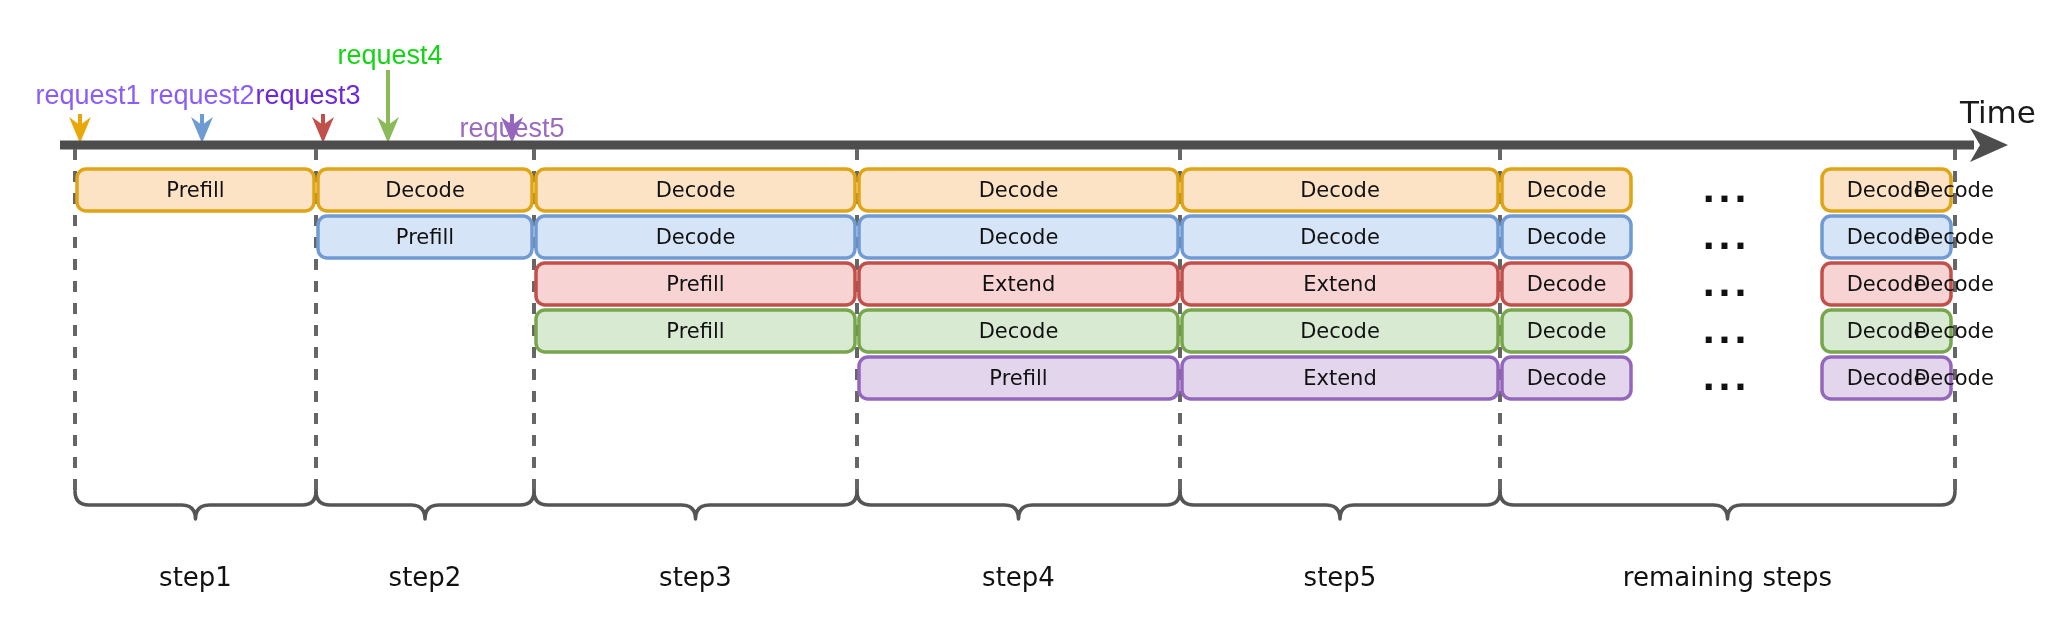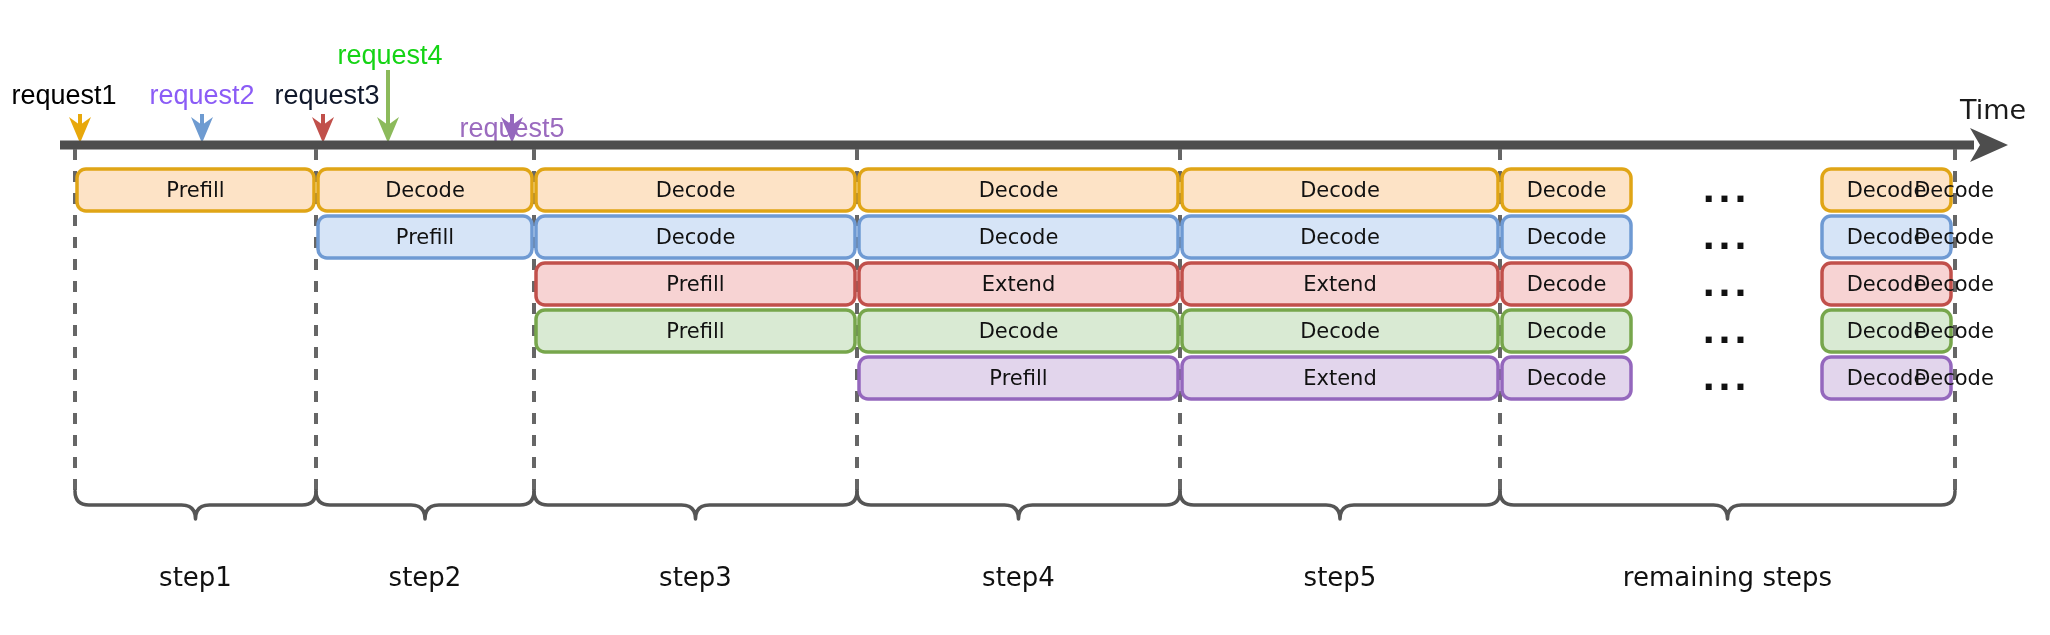--- a/index.html
+++ b/index.html
@@ -12,21 +12,21 @@
   svg#scene{position:absolute;left:0;top:0;width:2050px;height:635px;}
 
   .req-label{
     font-family:Liberation Sans, sans-serif;
     font-size:27px;font-weight:400;
     white-space:nowrap;
   }
   .time-label{
     position:absolute;
     font-family:"DejaVu Sans", sans-serif;
-    font-size:27px;color:#1a1a1a;
+    font-size:31px;color:#1a1a1a;
   }
   .cell-text{
     font-family:"DejaVu Sans", sans-serif;
     font-size:21px;fill:#111111;
     text-anchor:middle;dominant-baseline:middle;
   }
   .step-text{
     font-family:"DejaVu Sans", sans-serif;
     font-size:26px;fill:#111111;
     text-anchor:middle;dominant-baseline:middle;
@@ -38,23 +38,23 @@
     letter-spacing:3px;
   }
   .reqlbl-abs{position:absolute;}
 </style>
 </head>
 <body>
 
 <div id="stage">
 
   <div id="req-labels">
-      <div class="req-label reqlbl-abs" style="color: #000000; left: 64px; top: 80px; transform: translateX(-50%);">request1</div>
+      <div class="req-label reqlbl-abs" style="color: #8b5cf6; left: 88px; top: 80px; transform: translateX(-50%);">request1</div>
       <div class="req-label reqlbl-abs" style="color: #8b5cf6; left: 202px; top: 80px; transform: translateX(-50%);">request2</div>
-      <div class="req-label reqlbl-abs" style="color: #0f172a; left: 327px; top: 80px; transform: translateX(-50%);">request3</div>
+      <div class="req-label reqlbl-abs" style="color: #6d28d9; left: 308px; top: 80px; transform: translateX(-50%);">request3</div>
       <div class="req-label reqlbl-abs" style="color: rgb(21, 212, 21); left: 390px; top: 40px; transform: translateX(-50%);">request4</div>
       <div class="req-label reqlbl-abs" style="color: rgb(155, 107, 191); left: 512px; top: 80px; transform: translateX(-50%); margin-top: 33px;">request5</div>
     </div>
 
   <div class="time-label" style="left:1960px;top:94px;">Time</div>
 
   <svg id="scene" viewBox="0 0 2050 635" preserveAspectRatio="none">
 
     <g id="arrows-layer">
         <g>

